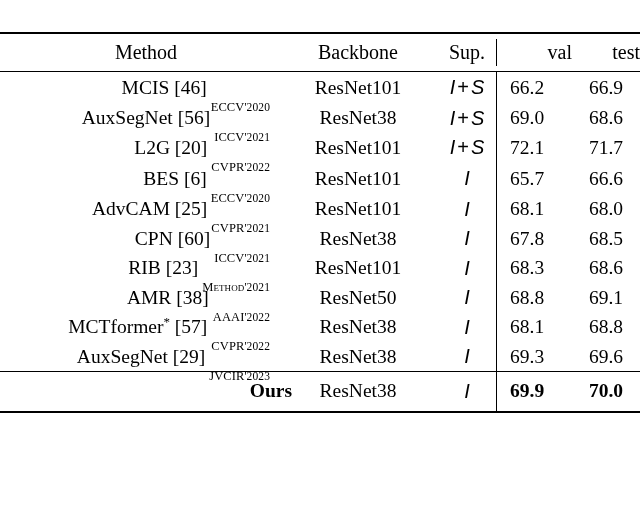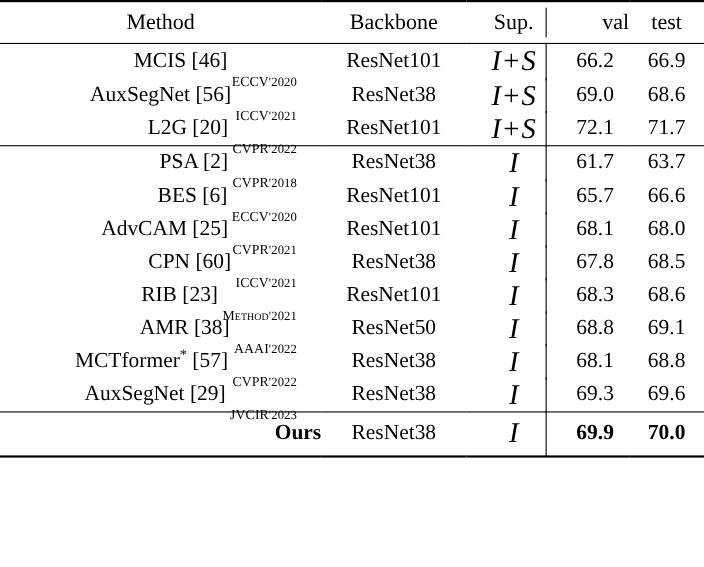--- a/index.html
+++ b/index.html
@@ -13,20 +13,21 @@
     font-family: "Liberation Serif", "DejaVu Serif", serif;
     color: #000000;
     overflow: hidden;
   }
 
   #table-wrap {
     width: 640px;
     height: 377px;
     position: relative;
     box-sizing: border-box;
+    margin-top: 32px;
   }
 
   table.booktabs {
     width: 640px;
     border-collapse: collapse;
     table-layout: fixed;
     font-size: 19.5px;
   }
 
   
@@ -53,35 +54,35 @@
   .hdr {
     height: 37px;
     font-size: 20px;
     font-weight: normal;
     text-align: center;
   }
   .hdr.method   { text-align: center; }
   .hdr.backbone { text-align: center; }
   .hdr.sup      { text-align: center; }
   .hdr.val      { text-align: right; }
-  .hdr.test     { text-align: center; }
+  .hdr.test     { text-align: right; }
 
   
   tbody tr { height: 29.5px; }
   tbody.grp-sup tr:first-child { height: 32px; }
   tbody.grp-img tr:first-child { height: 32px; }
 
   td.method {
     text-align: right;
     padding-right: 22px;
     white-space: nowrap;
   }
   td.backbone { text-align: center; }
   td.sup      { text-align: center; }
-  td.val      { text-align: center; }
+  td.val      { text-align: left; }
   td.test     { text-align: center; }
 
   
   .vrule { position: relative; }
   .vrule::before {
     content: "";
     position: absolute;
     left: -14px;
     top: -1px;
     bottom: -1px;
@@ -105,23 +106,23 @@
   .cite { white-space: nowrap; }
 
   .star {
     font-size: 13px;
     vertical-align: super;
     line-height: 0;
   }
 
   
   .sym {
-    font-family: Liberation Serif, serif;
+    font-family: Liberation Sans, sans-serif;
     font-style: italic;
-    font-size: 26px;
+    font-size: 20px;
   }
   .sym .op { font-style: normal; padding: 0 2px; }
 
   
   tbody.grp-ours tr { height: 40px; }
   tbody.grp-ours td { font-weight: bold; }
   tbody.grp-ours td.method {
     text-align: right;
     padding-right: 0;
   }
@@ -181,30 +182,20 @@
           <span>[20]</span></span><span class="venue"><span>CVPR</span><span class="yr">'2022</span></span>
         </td>
         <td class="backbone">ResNet101</td>
         <td class="sup"><span class="sym"><span>I</span><span class="op">+</span><span>S</span></span></td>
         <td class="val vrule">72.1</td>
         <td class="test">71.7</td>
       </tr>
     </tbody>
 
     <tbody class="grp-img">
-      <tr class="midrule-row">
-        <td class="method">
-          <span class="cite"><span>PSA</span>
-          <span>[2]</span></span><span class="venue"><span>CVPR</span><span class="yr">'2018</span></span>
-        </td>
-        <td class="backbone">ResNet38</td>
-        <td class="sup"><span class="sym"><span>I</span></span></td>
-        <td class="val vrule">61.7</td>
-        <td class="test">63.7</td>
-      </tr>
       <tr>
         <td class="method">
           <span class="cite"><span>BES</span>
           <span>[6]</span></span><span class="venue"><span>ECCV</span><span class="yr">'2020</span></span>
         </td>
         <td class="backbone">ResNet101</td>
         <td class="sup"><span class="sym"><span>I</span></span></td>
         <td class="val vrule">65.7</td>
         <td class="test">66.6</td>
       </tr>

